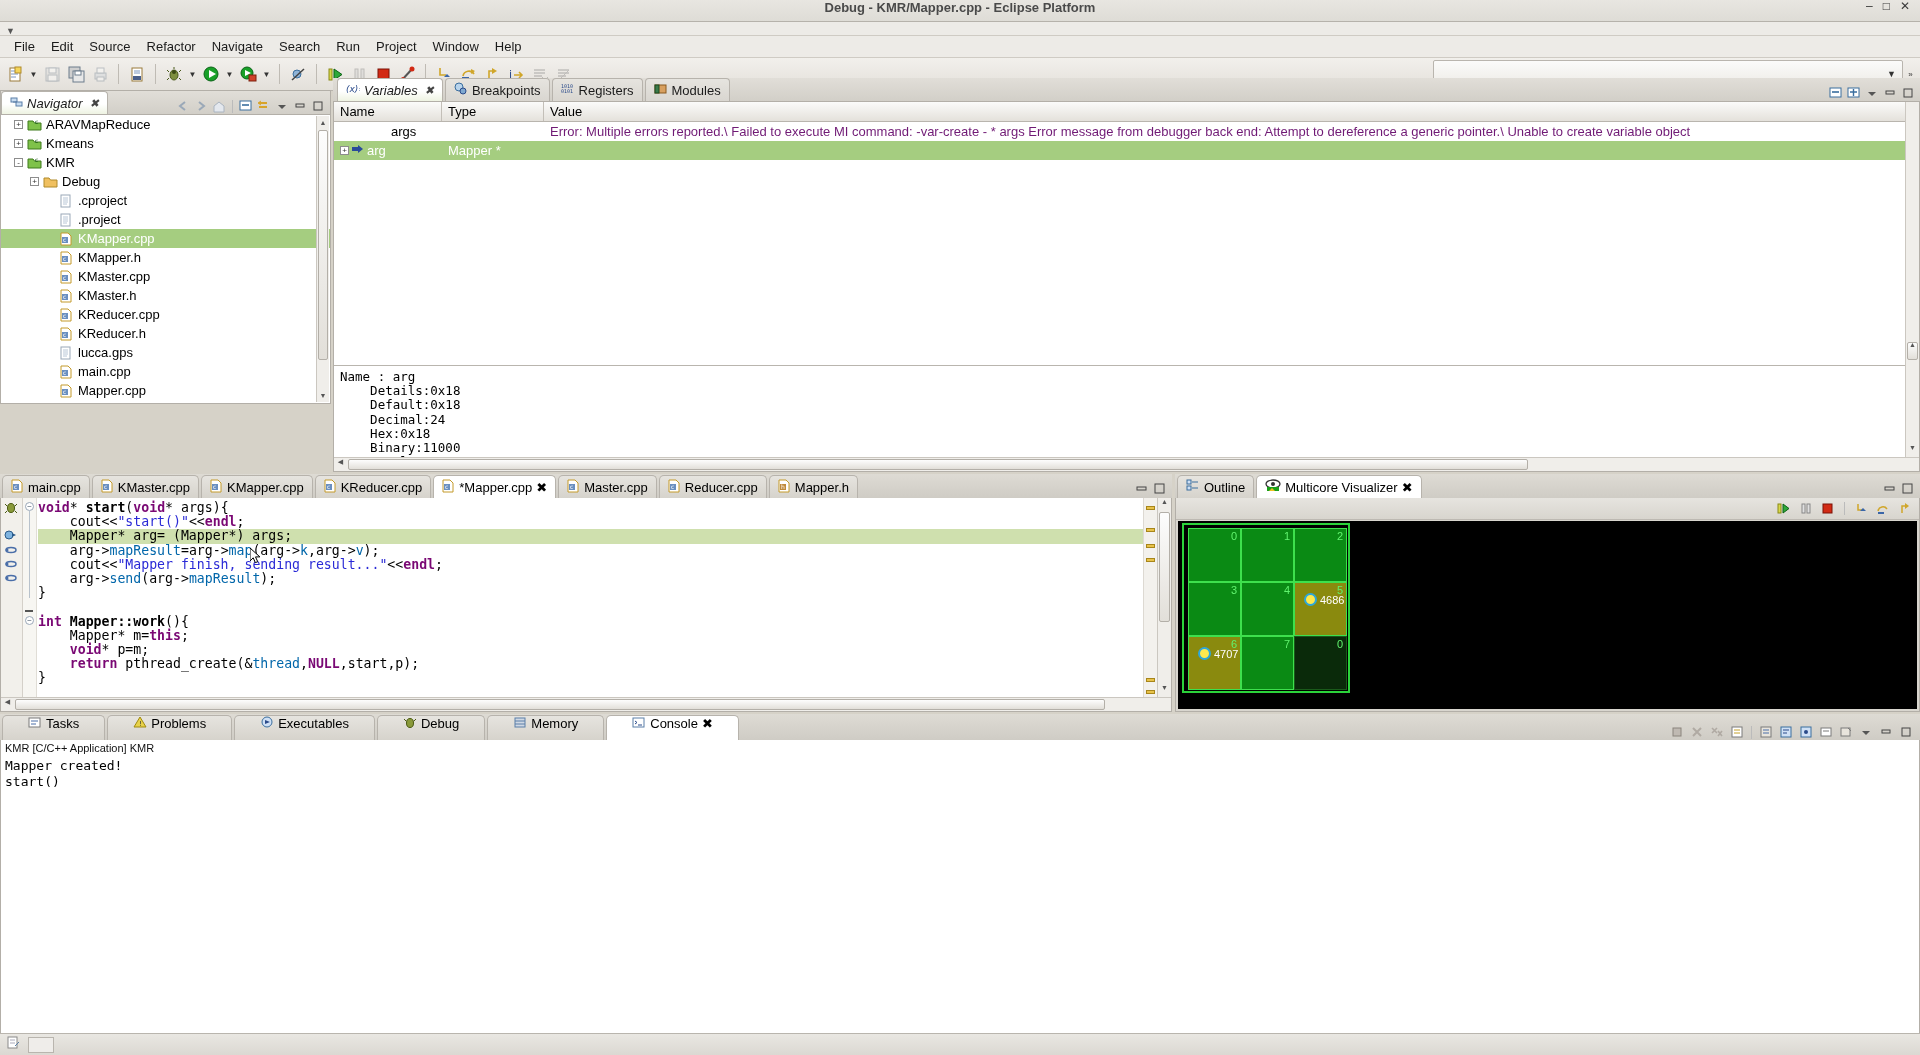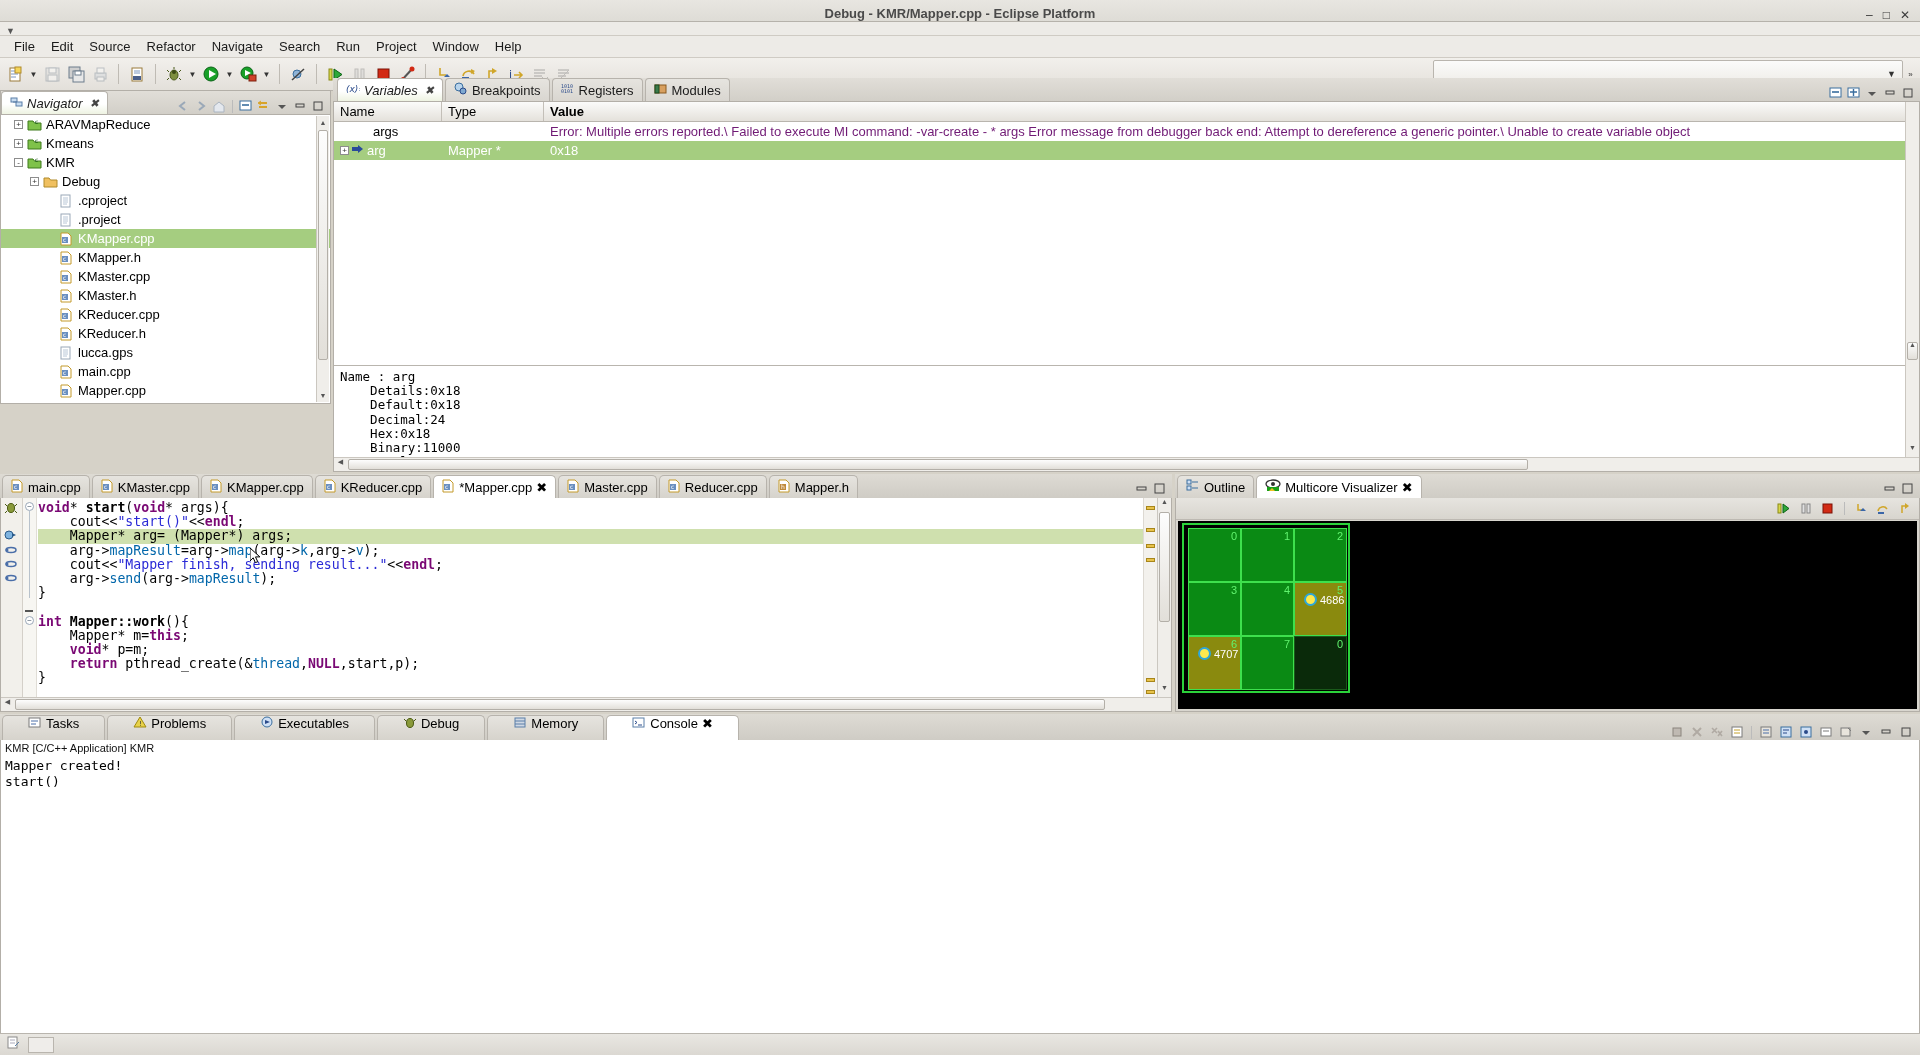--- a/index.html
+++ b/index.html
@@ -9,21 +9,21 @@
     font-family:"Liberation Sans", sans-serif;
     font-size:13px; color:#000;
     background:#d6d2c8;
     overflow:hidden;
     -webkit-font-smoothing:antialiased;
   }
   
   #titlebar{
     height:22px; background:linear-gradient(#e8e6e1,#dedcd6);
     border-bottom:1px solid #b6b2ab;
-    display:flex; align-items:flex-end; position:relative;
+    display:flex; align-items:flex-start; position:relative;
   }
   #titlebar .title{
     position:absolute; left:0; right:0; text-align:center;
     font-weight:bold; font-size:13px; color:#4a4a4a;
   }
   #titlebar .wbtns{ margin-left:auto; display:flex; gap:10px; padding-right:10px; z-index:2;}
   #titlebar .wbtns span{ font-size:12px; color:#3b3b3b; cursor:default; line-height:1;}
   
   #menuarrowrow{ height:14px; background:#edebe7; border-bottom:1px solid #cfcbc4; padding-left:6px;}
   #menuarrowrow .caret{ font-size:9px; color:#555; line-height:14px;}
@@ -660,41 +660,40 @@
           <svg width="14" height="14">
             <rect x="3" y="3" width="8" height="8" fill="none" stroke="#444"></rect>
           </svg>
         </span>
       </div>
     </div>
   <div id="var-body">
     <div id="var-header">
       <div style="width:108px;">Name</div>
       <div style="width:102px;">Type</div>
-      <div style="flex:1;border-right:none;font-weight:bold;">Value</div>
+      <div style="flex:1;border-right:none;">Value</div>
     </div>
     <div id="var-rows">
         <div class="varrow">
-          <div class="vcell" style="width: 108px; display: flex; align-items: center; gap: 3px; padding-left: 6px;">
+          <div class="vcell" style="width: 108px; display: flex; align-items: center; gap: 3px; padding-left: 24px;">
             <span style="width: 30px; display: inline-block;"></span>
             <span>args</span>
           </div>
           <div class="vcell" style="width: 102px;"></div>
           <div class="vcell" style="flex: 1 1 0%; color: #701a75;">Error: Multiple errors reported.\ Failed to execute MI command: -var-create - * args Error message from debugger back end: Attempt to dereference a generic pointer.\ Unable to create variable object</div>
         </div>
         <div class="varrow sel">
           <div class="vcell" style="width: 108px; display: flex; align-items: center; gap: 3px; padding-left: 6px;">
             <span class="twistybox">+</span>
             <span><svg width="12" height="11">
                 <path d="M0 3h6V1l5 4-5 4V7H0z" fill="#2a4a9a"></path>
               </svg></span>
             <span>arg</span>
           </div>
           <div class="vcell" style="width: 102px;">Mapper *</div>
-          <div class="vcell" style="flex: 1 1 0%; color: rgb(255, 255, 255);">0x18</div>
         </div>
       </div>
     <div id="var-detail">Name : arg
     Details:0x18
     Default:0x18
     Decimal:24
     Hex:0x18
     Binary:11000
     Octal:030</div>
     <div id="var-vscroll">

